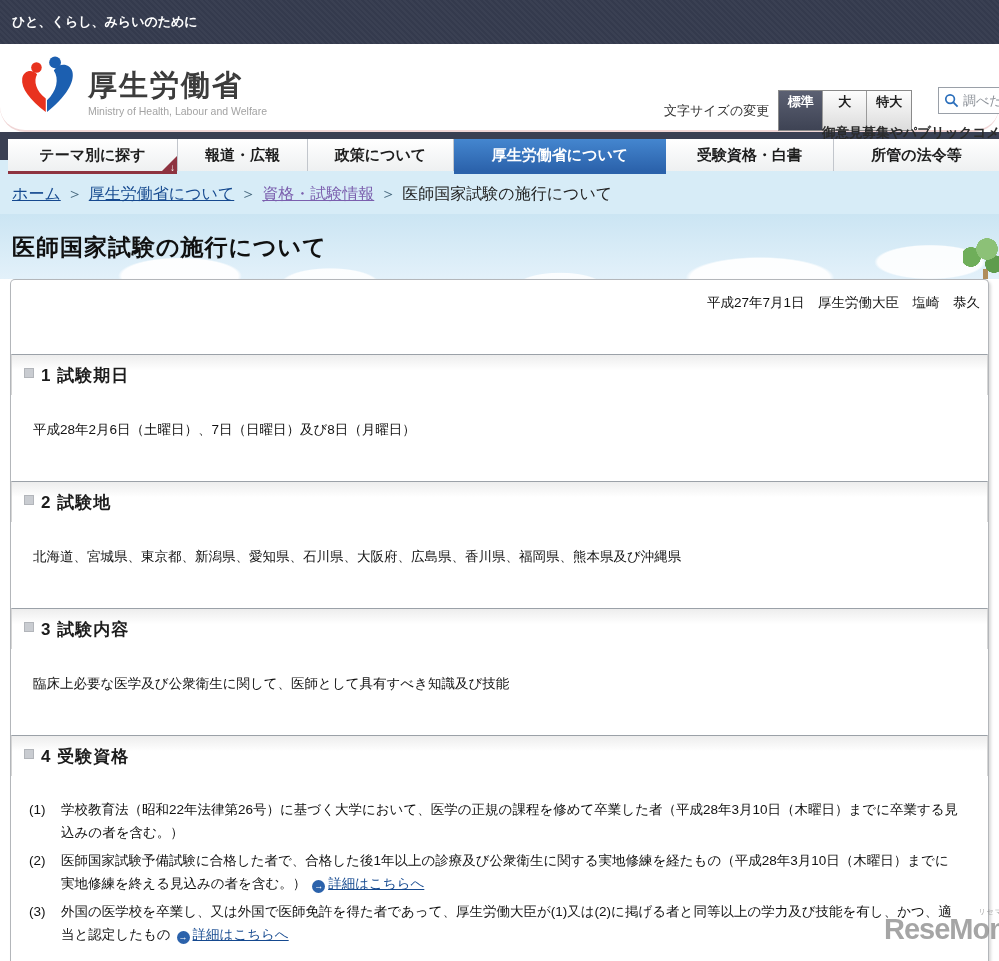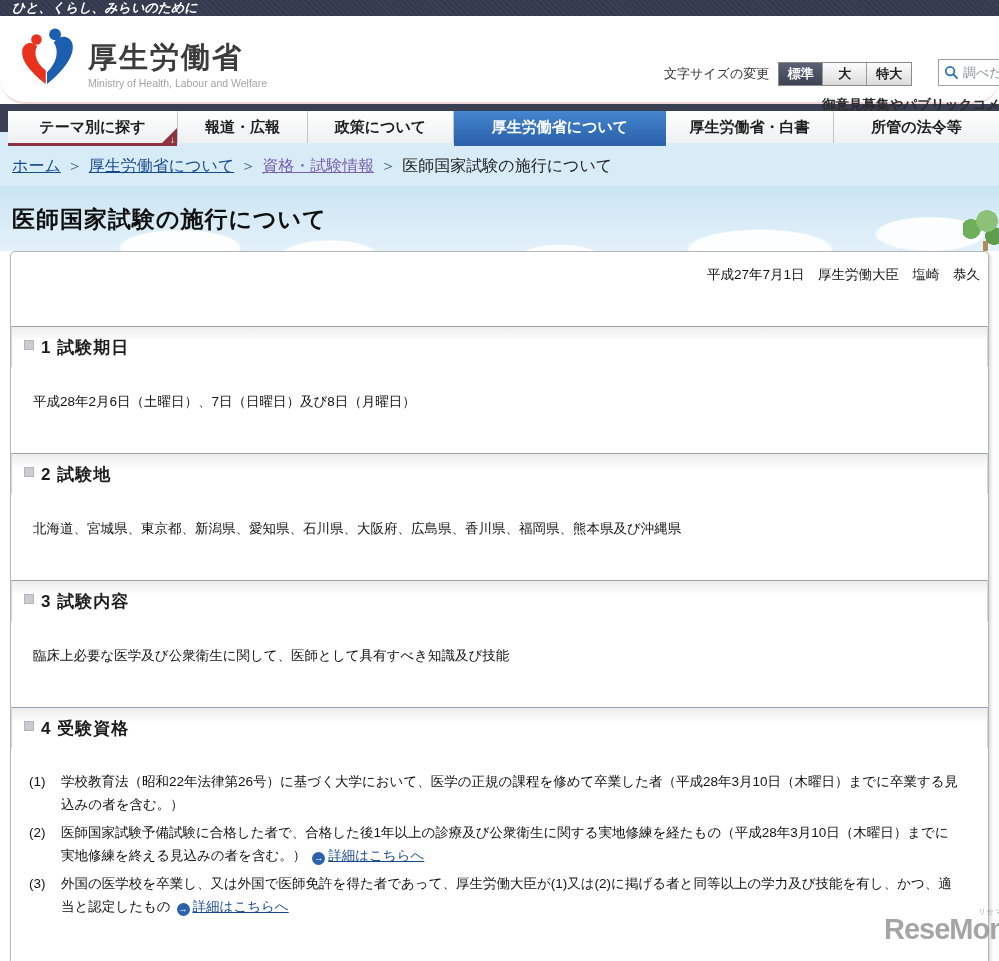--- a/index.html
+++ b/index.html
@@ -4,39 +4,39 @@
 <style>
   * { margin: 0; padding: 0; box-sizing: border-box; }
   html, body { width: 999px; }
   body {
     width: 999px; height: 961px; overflow: hidden; position: relative;
     background: #fff; font-family: "Liberation Sans", sans-serif; color: #1a1a1a;
   }
 
   
   .topbar {
-    height: 16px; background: var(--topbar-bg, #343a4d);
+    height: 44px; background: var(--topbar-bg, #343a4d);
     background-image: repeating-linear-gradient(45deg, rgba(255,255,255,.03) 0 2px, transparent 2px 4px);
     color: #fff; font-size: 13px; font-weight: bold;
-    display: flex; align-items: center; padding-left: 12px; font-style: italic;
+    display: flex; align-items: center; padding-left: 12px;
   }
 
   
   .header { position: relative; height: 88px; background: #fff; border-bottom: 2px solid #f0d6d6; border-radius: 25px; }
   .logo-wrap { position: absolute; left: 16px; top: 10px; display: flex; }
   .logo-mark { width: 62px; height: 64px; }
   .site-id { margin-left: 10px; padding-top: 16px; }
   .site-name { font-size: 29px; font-weight: bold; color: #3c3c3c; letter-spacing: 2px; line-height: 1.1; }
   .site-name-en { font-size: 10.5px; color: #a3a3a3; margin-top: 3px; }
 
   .fontsize-row { position: absolute; left: 664px; top: 46px; display: flex; align-items: center; white-space: nowrap; }
   .fontsize-label { font-size: 13px; color: #333; margin-right: 9px; }
   .fs-group { display: flex; border: 1px solid #8a8a8a; }
   .fs-btn {
-    width: 44px; height: 22px; font-size: 13px; font-weight: bold; text-align: center; line-height: 22px;
+    width: 44px; height: 39px; font-size: 13px; font-weight: bold; text-align: center; line-height: 22px;
     background: linear-gradient(#fdfdfd, #dcdcdc); color: #222; border-right: 1px solid #9a9a9a; cursor: pointer;
   }
   .fs-btn:last-child { border-right: none; }
   .fs-btn.active { background: linear-gradient(#5b6072, #3e4354); color: #fff; }
 
   .search-box {
     position: absolute; left: 938px; top: 43px; width: 150px; height: 27px;
     border: 1px solid #9aa0a8; background: #fff; display: flex; align-items: center; padding-left: 5px;
   }
   .search-icon { width: 15px; height: 15px; margin-right: 4px; flex: 0 0 auto; }
@@ -190,21 +190,21 @@
     <div class="tab tab-press">
       <span>報道・広報</span>
     </div>
     <div class="tab tab-policy">
       <span>政策について</span>
     </div>
     <div class="tab tab-about">
       <span>厚生労働省について</span>
     </div>
     <div class="tab tab-stats">
-      <span>厚生労働省・白書</span>
+      <span>受験資格・白書</span>
     </div>
     <div class="tab tab-laws">
       <span>所管の法令等</span>
     </div>
   </div>
 </div>
 
 <div class="breadcrumb">
   <span class="crumb-link">ホーム</span>
   <span class="crumb-sep">＞</span>

